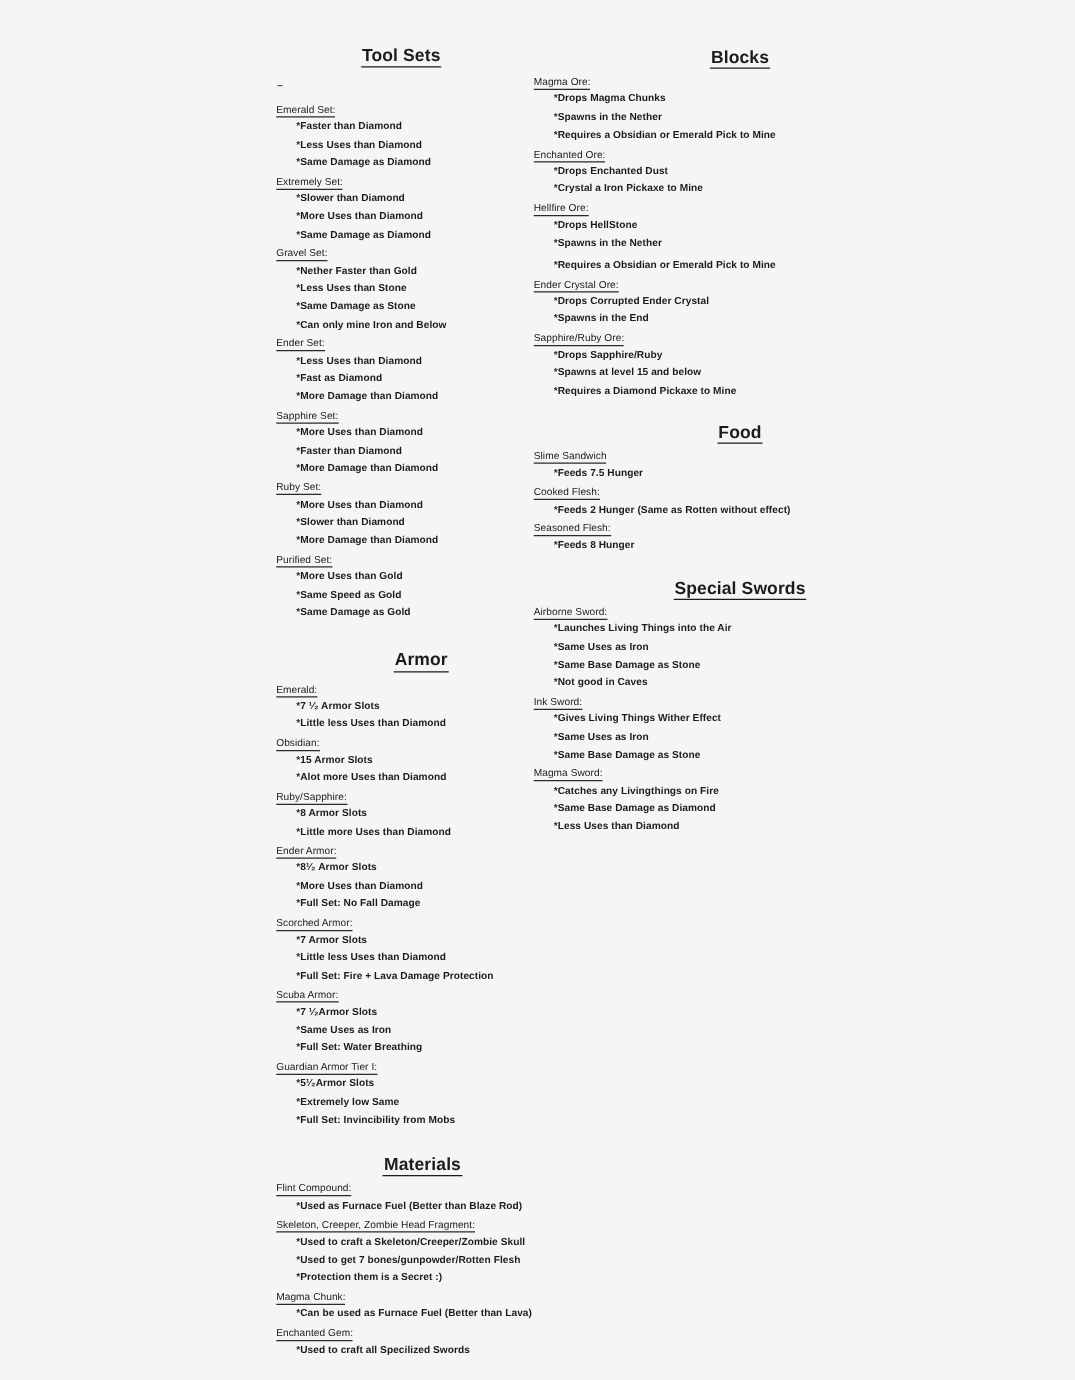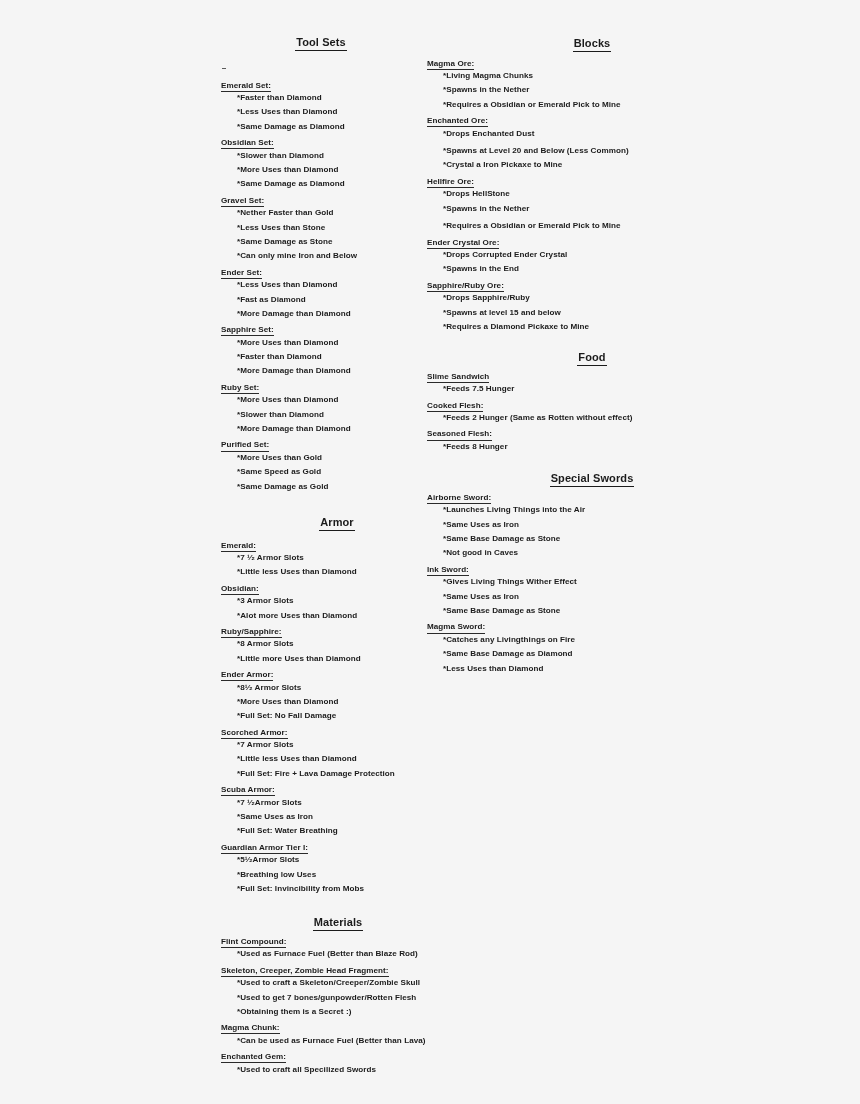--- a/index.html
+++ b/index.html
@@ -32,38 +32,38 @@
   }
   .col-right {
     position: absolute;
     left: 427px;
     top: 0;
     width: 250px;
   }
 
   
   .section-head {
-    font-size: 11px;
+    font-size: 14px;
     font-weight: bold;
     letter-spacing: 0.1px;
     text-align: center;
     margin: 0;
     padding: 0;
     line-height: 1.15;
   }
   .section-head span {
     display: inline-block;
     border-bottom: 1.4px solid #1b1b1b;
     padding: 0 1px 1px 1px;
   }
 
   
   .entry-label {
     font-size: 8.1px;
-    font-weight: 700;
+    font-weight: 400;
     line-height: 1;
     margin: 0;
     padding: 0 0 1px 0;
     display: inline-block;
     border-bottom: 0.9px solid #2a2a2a;
     white-space: nowrap;
     letter-spacing: 0.05px;
     text-align: right;
   }
   .entry-label-row {
@@ -110,21 +110,21 @@
 
     <div style="height:36px"></div>
     <h2 class="section-head"><span>Tool Sets</span></h2>
     <div style="height:26px"></div>
     <div>
       <div class="entry-label-row"><span class="entry-label">Emerald Set:</span></div>
       <div class="bullet">*Faster than Diamond</div>
       <div class="bullet">*Less Uses than Diamond</div>
       <div class="bullet">*Same Damage as Diamond</div>
 
-      <div class="entry-label-row"><span class="entry-label">Obsidian Set:</span></div>
+      <div class="entry-label-row"><span class="entry-label">Extremely Set:</span></div>
       <div class="bullet">*Slower than Diamond</div>
       <div class="bullet">*More Uses than Diamond</div>
       <div class="bullet">*Same Damage as Diamond</div>
 
       <div class="entry-label-row"><span class="entry-label">Gravel Set:</span></div>
       <div class="bullet">*Nether Faster than Gold</div>
       <div class="bullet">*Less Uses than Stone</div>
       <div class="bullet">*Same Damage as Stone</div>
       <div class="bullet">*Can only mine Iron and Below</div>
 
@@ -151,21 +151,21 @@
 
     <div style="height:22px"></div>
     <h2 class="section-head" style="margin-left:32px"><span>Armor</span></h2>
     <div style="height:6px"></div>
     <div>
       <div class="entry-label-row"><span class="entry-label">Emerald:</span></div>
       <div class="bullet">*7 ¹⁄₂ Armor Slots</div>
       <div class="bullet">*Little less Uses than Diamond</div>
 
       <div class="entry-label-row"><span class="entry-label">Obsidian:</span></div>
-      <div class="bullet">*3 Armor Slots</div>
+      <div class="bullet">*15 Armor Slots</div>
       <div class="bullet">*Alot more Uses than Diamond</div>
 
       <div class="entry-label-row"><span class="entry-label">Ruby/Sapphire:</span></div>
       <div class="bullet">*8 Armor Slots</div>
       <div class="bullet">*Little more Uses than Diamond</div>
 
       <div class="entry-label-row"><span class="entry-label">Ender Armor:</span></div>
       <div class="bullet">*8¹⁄₂ Armor Slots</div>
       <div class="bullet">*More Uses than Diamond</div>
       <div class="bullet">*Full Set: No Fall Damage</div>
@@ -175,58 +175,57 @@
       <div class="bullet">*Little less Uses than Diamond</div>
       <div class="bullet">*Full Set: Fire + Lava Damage Protection</div>
 
       <div class="entry-label-row"><span class="entry-label">Scuba Armor:</span></div>
       <div class="bullet">*7 ¹⁄₂Armor Slots</div>
       <div class="bullet">*Same Uses as Iron</div>
       <div class="bullet">*Full Set: Water Breathing</div>
 
       <div class="entry-label-row"><span class="entry-label">Guardian Armor Tier I:</span></div>
       <div class="bullet">*5¹⁄₂Armor Slots</div>
-      <div class="bullet">*Breathing low Uses</div>
+      <div class="bullet">*Extremely low Same</div>
       <div class="bullet">*Full Set: Invincibility from Mobs</div>
     </div>
 
     <div style="height:20px"></div>
     <h2 class="section-head" style="margin-left:34px"><span>Materials</span></h2>
     <div style="height:2px"></div>
     <div>
       <div class="entry-label-row"><span class="entry-label">Flint Compound:</span></div>
       <div class="bullet">*Used as Furnace Fuel (Better than Blaze Rod)</div>
 
       <div class="entry-label-row"><span class="entry-label">Skeleton, Creeper, Zombie Head Fragment:</span></div>
       <div class="bullet">*Used to craft a Skeleton/Creeper/Zombie Skull</div>
       <div class="bullet">*Used to get 7 bones/gunpowder/Rotten Flesh</div>
-      <div class="bullet">*Obtaining them is a Secret :)</div>
+      <div class="bullet">*Protection them is a Secret :)</div>
 
       <div class="entry-label-row"><span class="entry-label">Magma Chunk:</span></div>
       <div class="bullet">*Can be used as Furnace Fuel (Better than Lava)</div>
 
       <div class="entry-label-row"><span class="entry-label">Enchanted Gem:</span></div>
       <div class="bullet">*Used to craft all Specilized Swords</div>
     </div>
   </div>
 
   <div class="col-right">
 
     <div style="height:37px"></div>
     <h2 class="section-head" style="margin-left:80px"><span>Blocks</span></h2>
     <div style="height:3px"></div>
     <div>
       <div class="entry-label-row"><span class="entry-label">Magma Ore:</span></div>
-      <div class="bullet">*Living Magma Chunks</div>
+      <div class="bullet">*Drops Magma Chunks</div>
       <div class="bullet">*Spawns in the Nether</div>
       <div class="bullet">*Requires a Obsidian or Emerald Pick to Mine</div>
 
       <div class="entry-label-row"><span class="entry-label">Enchanted Ore:</span></div>
       <div class="bullet">*Drops Enchanted Dust</div>
-      <div class="bullet gap">*Spawns at Level 20 and Below (Less Common)</div>
       <div class="bullet">*Crystal a Iron Pickaxe to Mine</div>
 
       <div class="entry-label-row"><span class="entry-label">Hellfire Ore:</span></div>
       <div class="bullet">*Drops HellStone</div>
       <div class="bullet">*Spawns in the Nether</div>
       <div class="bullet gap">*Requires a Obsidian or Emerald Pick to Mine</div>
 
       <div class="entry-label-row"><span class="entry-label">Ender Crystal Ore:</span></div>
       <div class="bullet">*Drops Corrupted Ender Crystal</div>
       <div class="bullet">*Spawns in the End</div>

